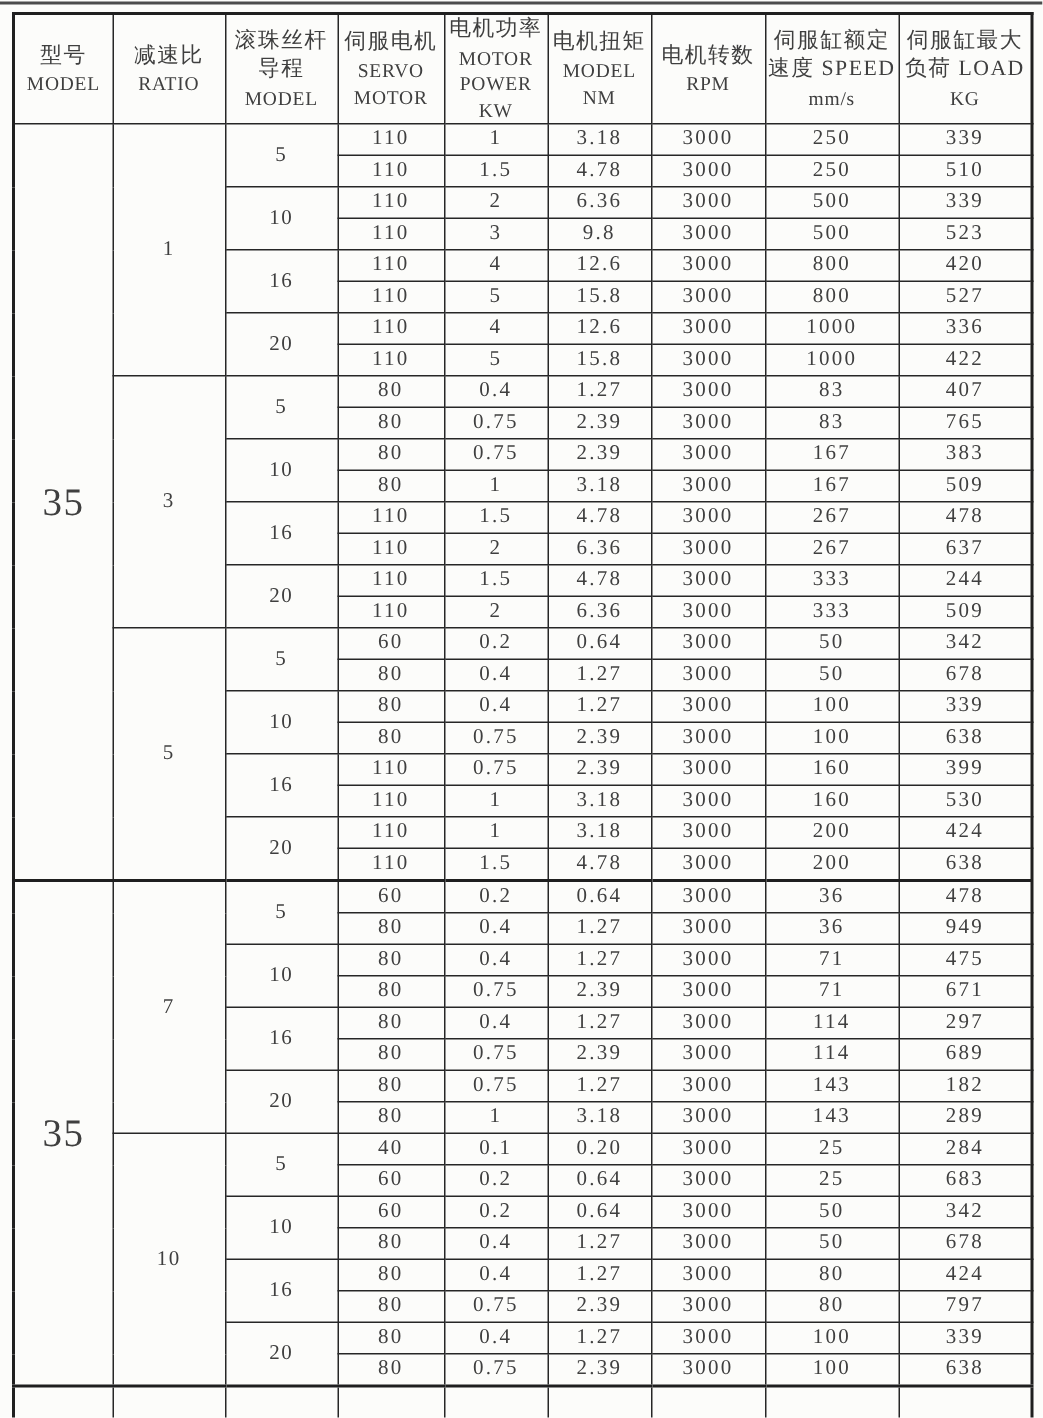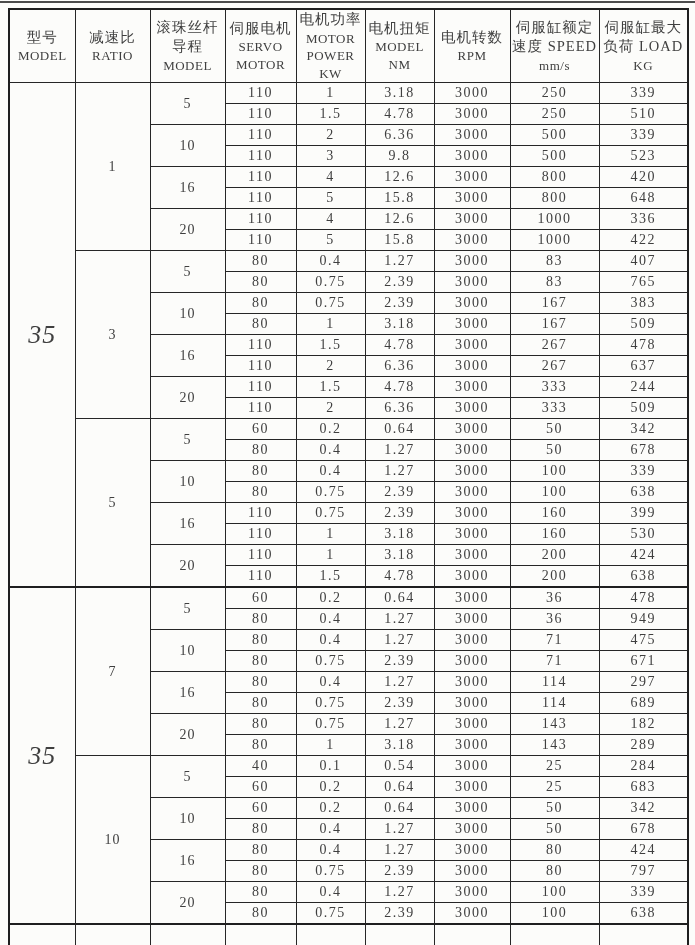--- a/index.html
+++ b/index.html
@@ -38,21 +38,21 @@
     height: 68px;
     font-weight: normal;
   }
   .h-zh { display: block; font-size: 14.5px; letter-spacing: 1px; line-height: 1.35; }
   .h-en { display: block; font-size: 13px; letter-spacing: 0.5px; line-height: 1.35; }
   tbody td {
     height: 20px;
     font-size: 14px;
     letter-spacing: 1.5px;
   }
-  td.model { font-size: 26px; letter-spacing: 1px; font-style: italic; }
+  td.model { font-size: 26px; letter-spacing: 1px; }
   td.ratio, td.lead { font-size: 14px; letter-spacing: 1px; }
   tr.block-start td { border-top: 2px solid #1f1f1f; }
   tr.partial-row td { height: 34px; }
 </style>
 </head>
 <body>
 
 <div id="page">
   <div class="top-edge-line"></div>
 
@@ -159,21 +159,21 @@
           <td>3000</td>
           <td>800</td>
           <td>420</td>
         </tr>
         <tr>
           <td>110</td>
           <td>5</td>
           <td>15.8</td>
           <td>3000</td>
           <td>800</td>
-          <td>648</td>
+          <td>527</td>
         </tr>
         <tr>
           <td class="lead" rowspan="2">20</td>
           <td>110</td>
           <td>4</td>
           <td>12.6</td>
           <td>3000</td>
           <td>1000</td>
           <td>336</td>
         </tr>
@@ -391,21 +391,21 @@
           <td>3.18</td>
           <td>3000</td>
           <td>143</td>
           <td>289</td>
         </tr>
         <tr>
           <td class="ratio" rowspan="8">10</td>
           <td class="lead" rowspan="2">5</td>
           <td>40</td>
           <td>0.1</td>
-          <td>0.54</td>
+          <td>0.20</td>
           <td>3000</td>
           <td>25</td>
           <td>284</td>
         </tr>
         <tr>
           <td>60</td>
           <td>0.2</td>
           <td>0.64</td>
           <td>3000</td>
           <td>25</td>

